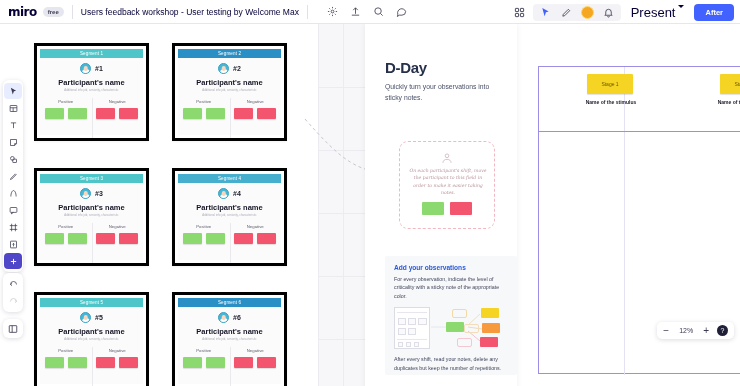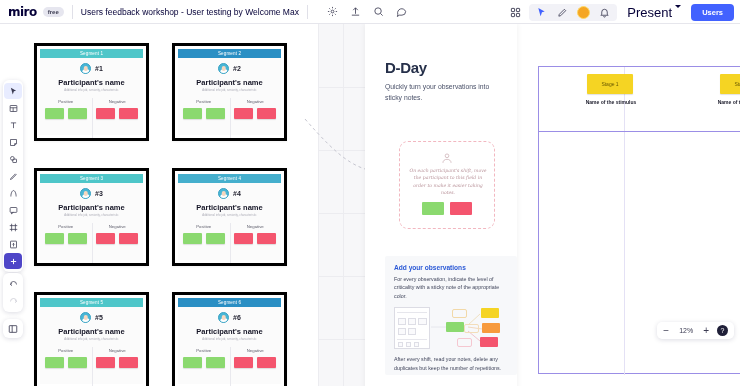--- a/index.html
+++ b/index.html
@@ -262,21 +262,21 @@
           <svg width="11" height="11" viewBox="0 0 24 24" fill="none" stroke="#3b3b52" stroke-width="1.8">
             <path d="M18 16v-5a6 6 0 1 0-12 0v5l-2 2h16z"></path>
               <path d="M10 20a2 2 0 0 0 4 0"></path>
           </svg>
         </div>
       </div>
       <div class="present-btn">
         <span>Present</span>
         <span class="caret"></span>
       </div>
-      <div class="share-btn">Users</div>
+      <div class="share-btn">After</div>
     </div>
   </div>
 
   <div class="canvas">
 
     <div class="grid-band"></div>
     <div class="grid-line-v" style="left:318px;"></div>
     <div class="grid-line-v" style="left:343px;"></div>
     <div class="grid-line-v" style="left:367px;"></div>
     <div class="grid-line-h" style="top:63px;"></div>

